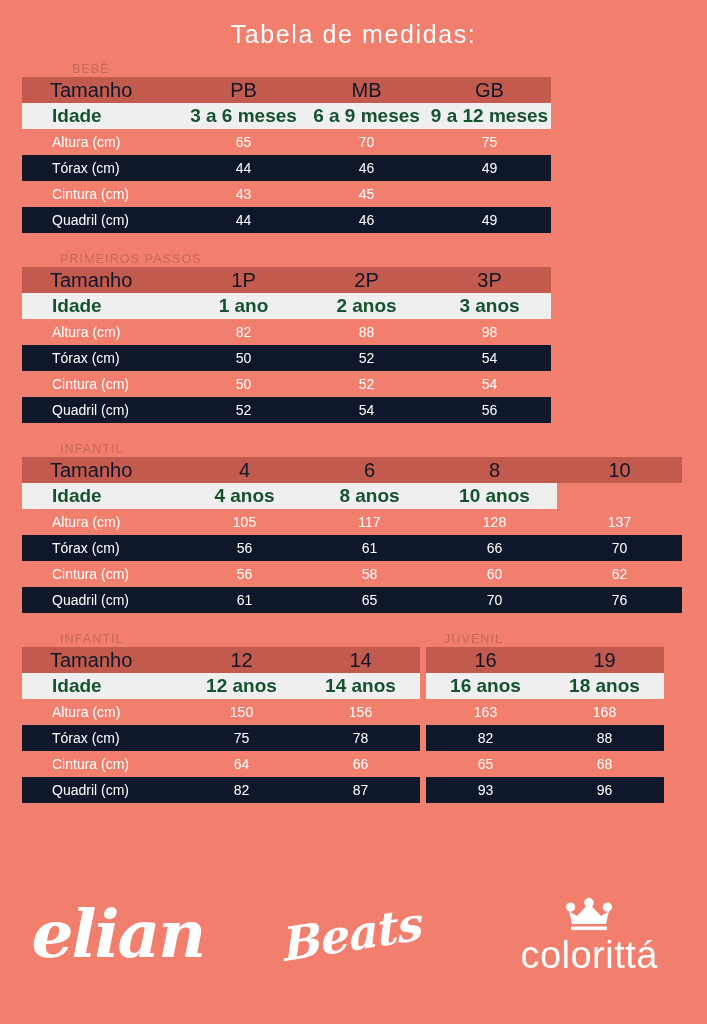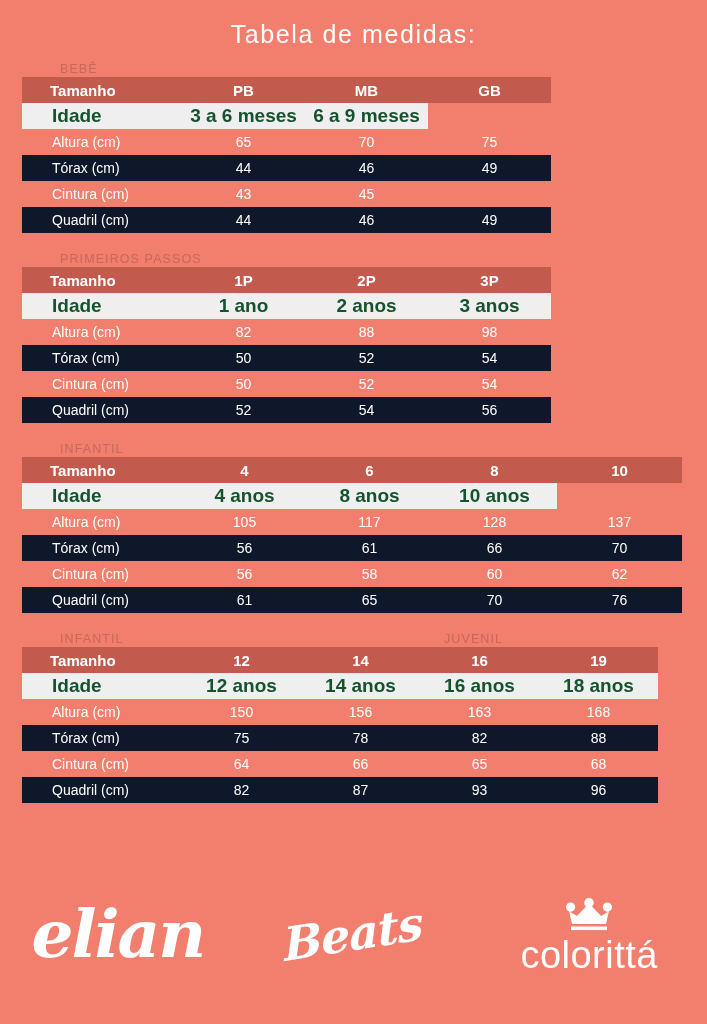--- a/index.html
+++ b/index.html
@@ -54,40 +54,40 @@
     height: 26px;
     align-items: stretch;
   }
   .row + .row { margin-top: 0; }
 
   .seg {
     display: flex;
     align-items: center;
     height: 26px;
   }
-  .seg.gap-left { }
+  .seg.gap-left { margin-left: 6px; }
 
   .cell {
     display: flex;
     align-items: center;
     justify-content: center;
     font-size: 14px;
     color: #FFFFFF;
     height: 100%;
     white-space: nowrap;
   }
   .cell.label {
     justify-content: flex-start;
     padding-left: 30px;
     font-size: 14px;
   }
 
   
   .row.head .seg { background: #C25A4D; }
-  .row.head .cell { font-weight: bold; color: #ffffff; font-size: 15px; }
+  .row.head .cell { font-weight: normal; color: #0f172a; font-size: 20px; }
   .row.head .cell.label { padding-left: 28px; }
 
   
   .row.idade .seg { background: #EFEFEF; }
   .row.idade .cell { color: #14532d; font-size: 19px; font-weight: 700; }
 
   
   .row.odd  .seg { background: transparent; align-items: flex-end; }
   .row.even .seg { background: #0f172a; align-items: flex-end; }
 
@@ -144,35 +144,36 @@
   }
 </style>
 </head>
 <body>
 
 <div class="page-title">Tabela de medidas:</div>
 
 <div id="tables-root">
     <div class="table-block narrow">
       <div class="section-labels">
-        <div class="section-label" style="left: 38px;">BEBÊ</div>
+        <div class="section-label" style="left: 50px;">BEBÊ</div>
       </div>
       <div class="row head">
         <div class="seg">
           <div class="cell label" style="width: 160px;">Tamanho</div>
           <div class="cell" style="width: 123px;">PB</div>
           <div class="cell" style="width: 123px;">MB</div>
           <div class="cell" style="width: 123px;">GB</div>
         </div>
       </div>
       <div class="row idade">
         <div class="seg">
           <div class="cell label" style="width: 160px;">Idade</div>
           <div class="cell" style="width: 123px;">3 a 6 meses</div>
           <div class="cell" style="width: 123px;">6 a 9 meses</div>
+          <div class="cell" style="width: 123px;">9 a 12 meses</div>
         </div>
       </div>
       <div class="row odd">
         <div class="seg">
           <div class="cell label" style="width: 160px;">Altura (cm)</div>
           <div class="cell" style="width: 123px;">65</div>
           <div class="cell" style="width: 123px;">70</div>
           <div class="cell" style="width: 123px;">75</div>
         </div>
       </div>

